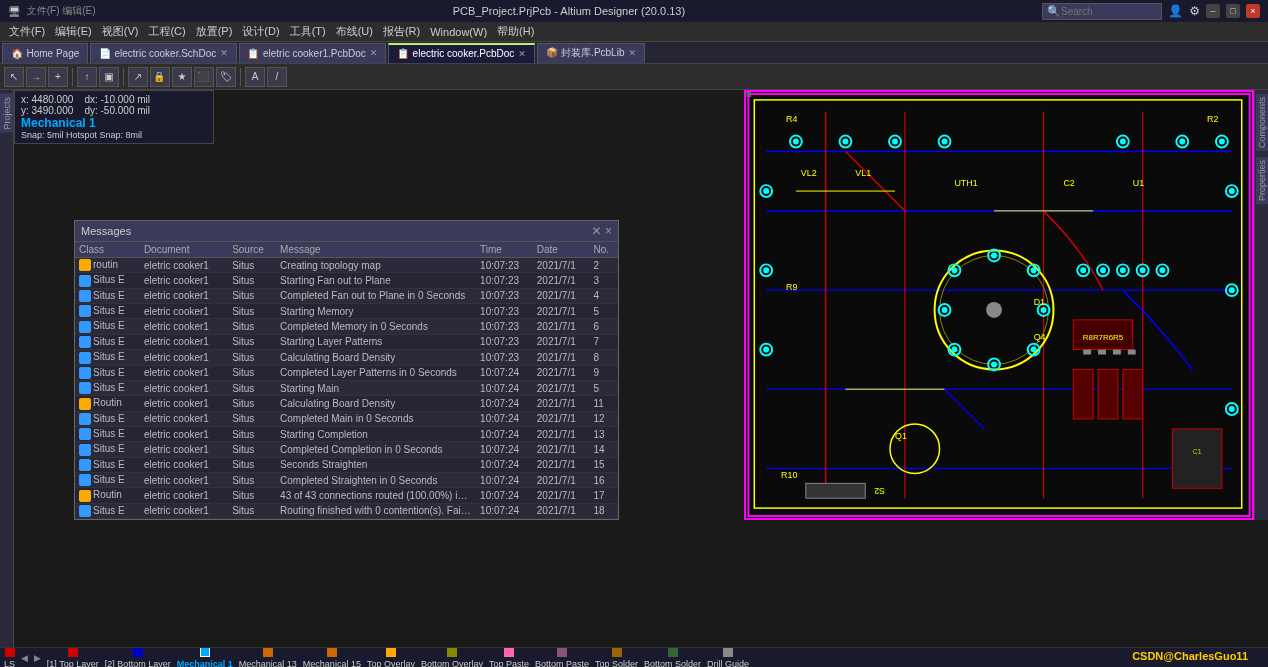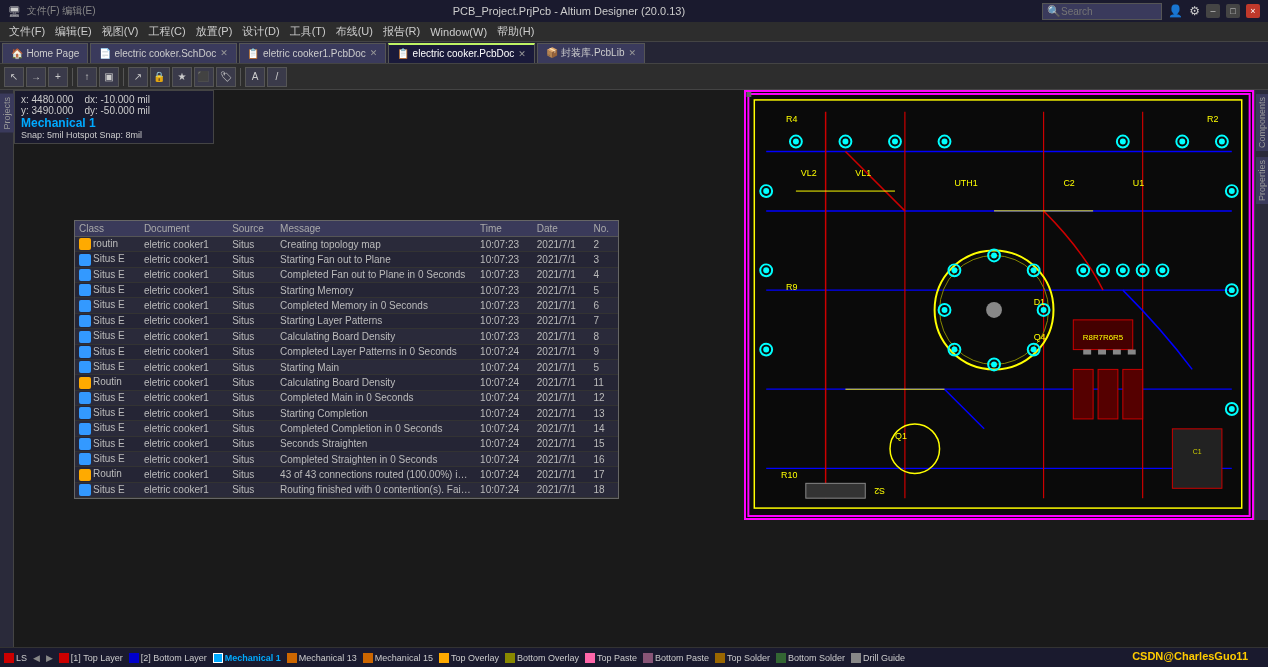--- a/index.html
+++ b/index.html
@@ -90,21 +90,21 @@
     .layer-name { color: #ccc; font-size: 9px; white-space: nowrap; }
 
     
     #pcb-svg { width: 100%; height: 100%; }
 
     
     #layer-bar {
       height: 20px; background: #1a1a2e; display: flex; align-items: center; padding: 0 4px; gap: 6px;
       font-size: 9px; border-top: 1px solid #333; overflow-x: auto; white-space: nowrap;
     }
-    .layer-item { display: flex; align-items: center; gap: 2px; cursor: pointer; }
+    .layer-item { display: flex; align-items: center; gap: 2px; cursor: pointer; flex-direction: column; }
     .layer-dot { width: 10px; height: 10px; display: inline-block; flex-shrink: 0; }
 
     
     #watermark { position: absolute; bottom: 5px; right: 20px; font-size: 11px; color: #ffcc00; font-weight: bold; }
   </style>
 </head>
 <body>
 
 <div id="title-bar">
   <div style="display:flex; align-items:center; gap:6px;">
@@ -203,20 +203,24 @@
         <span>3490.000</span>
         &nbsp;&nbsp;
         <span>dy: </span>
         <span>-50.000 mil</span>
       </div>
       <div class="mech">Mechanical 1</div>
       <div class="snap">Snap: 5mil Hotspot Snap: 8mil</div>
     </div>
 
     <div id="messages-panel">
+      <div id="messages-header">
+        <span>Messages</span>
+        <span id="messages-close">✕ ×</span>
+      </div>
       <div style="max-height:300px; overflow-y:auto;">
         <table id="messages-table">
           <thead>
             <tr>
               <th>Class</th>
               <th>Document</th>
               <th>Source</th>
               <th style="width:200px;">Message</th>
               <th>Time</th>
               <th>Date</th>

